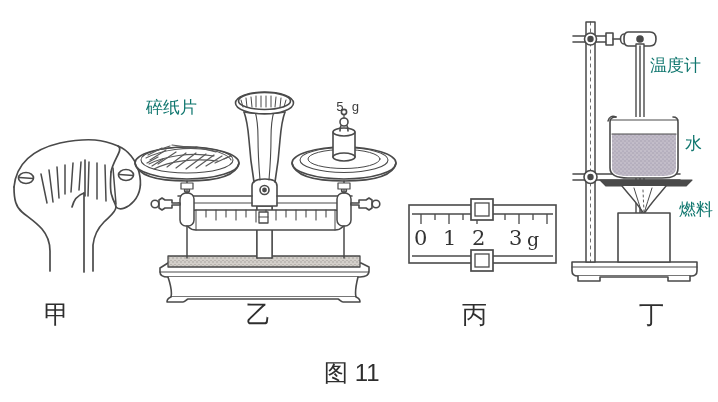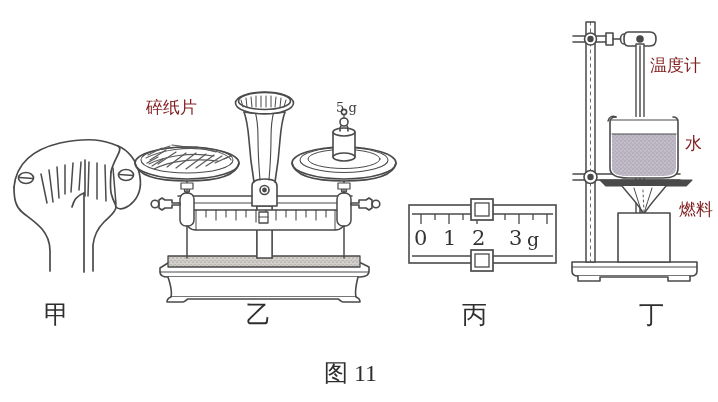--- a/index.html
+++ b/index.html
@@ -28,27 +28,27 @@
     position: absolute;
     font-size: 25px;
     color: #2e2e2e;
     font-family: "DejaVu Serif", serif;
     white-space: nowrap;
   }
   .fig-caption {
     position: absolute;
     font-size: 24px;
     color: #2e2e2e;
-    font-family: Liberation Serif, serif;
+    font-family: Liberation Sans, sans-serif;
     white-space: nowrap;
   }
   .annot {
     position: absolute;
     font-size: 17px;
-    color: #7f1d1d;
+    color: #0f766e;
     white-space: nowrap;
     text-align: right;
   }
   .annot-small {
     position: absolute;
     font-size: 12px;
     color: #3d3d3d;
     white-space: nowrap;
     font-family: "DejaVu Serif", serif;
   }
@@ -365,21 +365,21 @@
         <path d="M652 188 C 649 198, 646 206, 644 214" stroke-width="1"></path>
         <path d="M643 190 L 644 213" stroke-width="0.9" stroke-dasharray="2 3"></path>
       </g>
 
       <rect x="618" y="213" width="52" height="49" fill="#ffffff" stroke="#4a4a4a" stroke-width="1.6"></rect>
     </g>
   </svg>
 
   <div class="annot" style="left:146px; top:96px; font-size:17px;">碎纸片</div>
 
-  <div class="annot-small" style="left:336px; top:100px; font-size:13px;">5 g</div>
+  <div class="annot-small" style="left:336px; top:100px; font-size:13px;font-family:Liberation Mono, monospace;">5 g</div>
 
   <div class="annot" style="left:650px; top:54px; font-size:17px;">温度计</div>
 
   <div class="annot" style="left:685px; top:132px; font-size:17px;">水</div>
 
   <div class="annot" style="left:667px; top:198px; font-size:17px;margin-left:12px;">燃料</div>
 
   <div class="ruler-num" style="left:414px; top:226px;">0</div>
   <div class="ruler-num" style="left:443px; top:226px;">1</div>
   <div class="ruler-num" style="left:472px; top:226px;">2</div>

